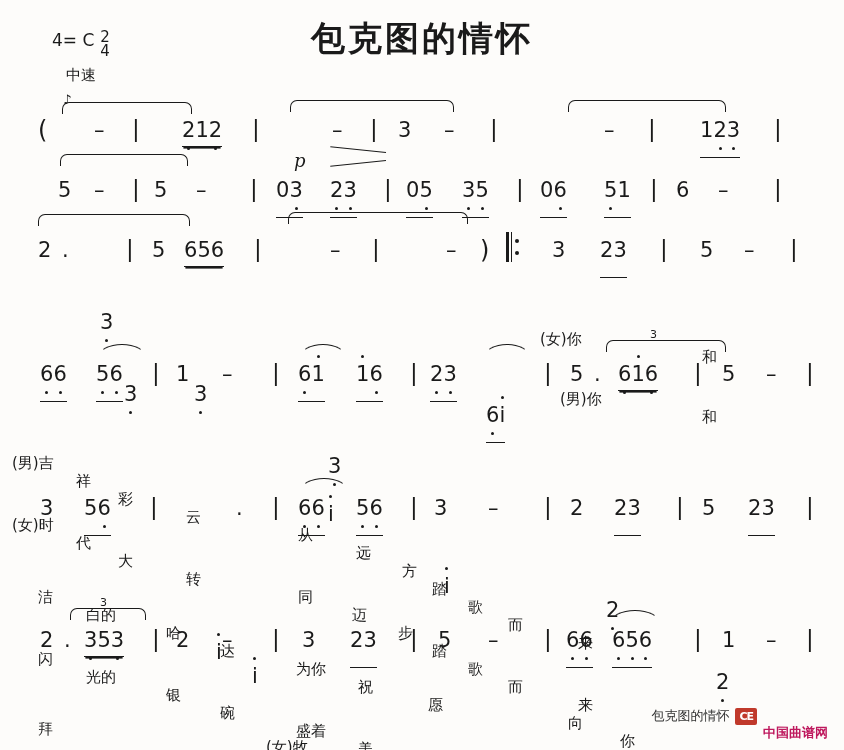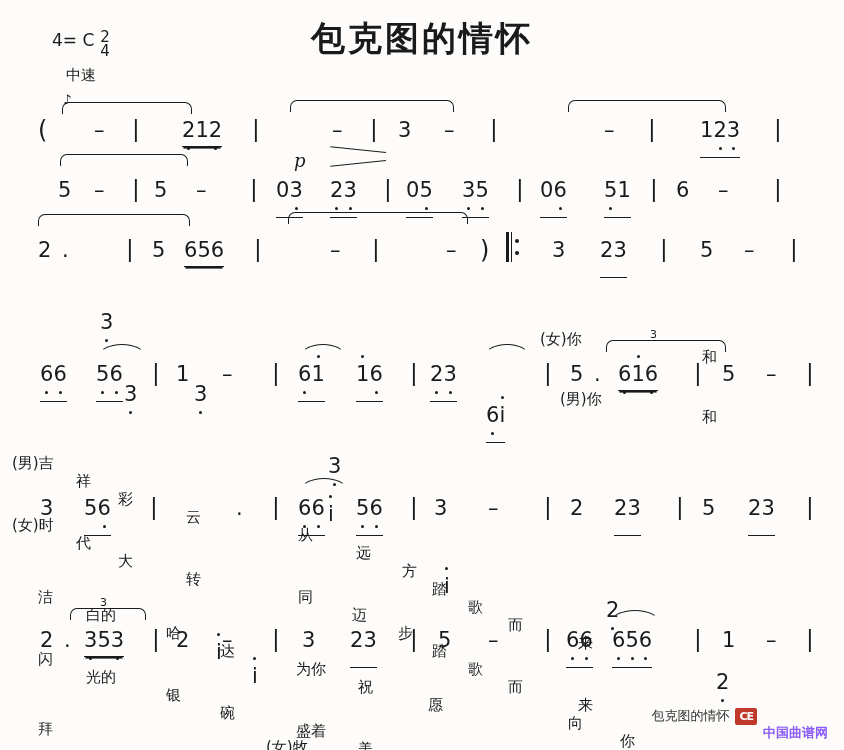--- a/index.html
+++ b/index.html
@@ -96,21 +96,21 @@
 
   
   .footer{
     position:absolute;right:16px;bottom:8px;
     font-size:13px;color:#333;display:flex;align-items:center;gap:6px;
   }
   .footer .logo{
     display:inline-block;background:#c0392b;color:#fff;font-size:11px;
     padding:2px 4px;border-radius:2px;font-weight:bold;letter-spacing:-1px;
   }
-  .footer .site{color:#8b5cf6;font-weight:bold;margin-top:34px;}
+  .footer .site{color:#be185d;font-weight:bold;margin-top:34px;}
   .footer .txt{color:#333;}
   .paren{font-size:24px;}
 </style>
 </head>
 <body>
 
 <div class="sheet">
 
   <div class="title">包克图的情怀</div>
 

